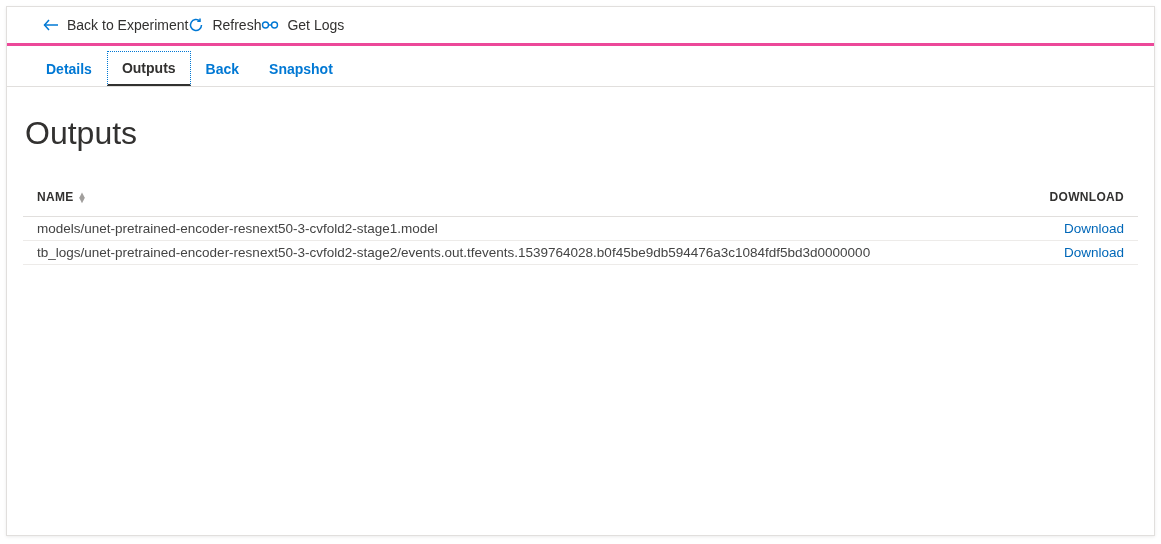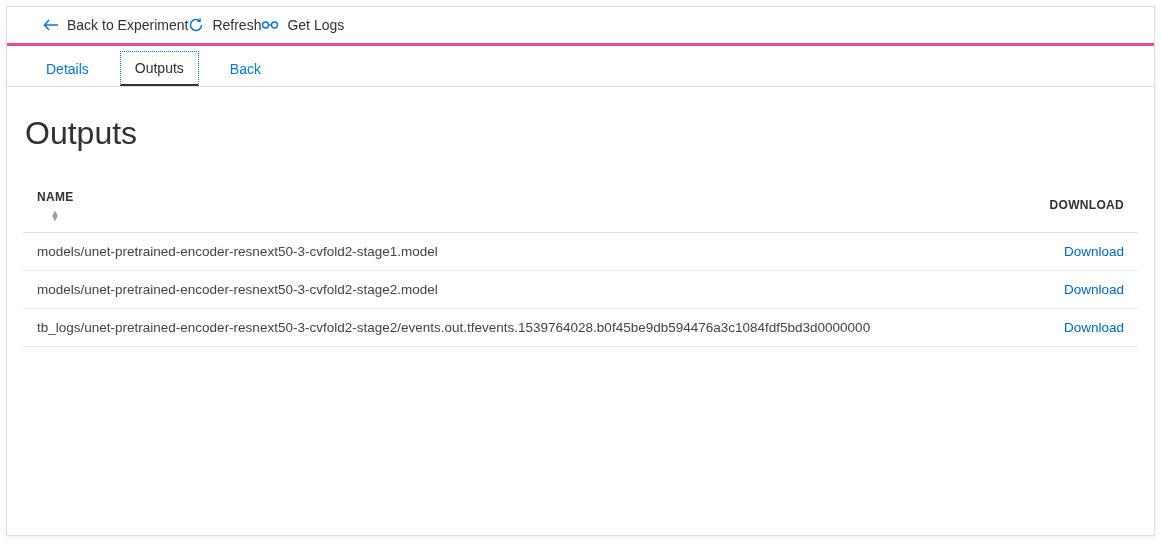--- a/index.html
+++ b/index.html
@@ -32,23 +32,24 @@
   color: #323130;
   font-size: 14px;
   cursor: pointer;
   background: none;
   border: none;
 }
 .toolbar-btn .icon svg { display: block; }
 .tabs {
   display: flex;
   align-items: center;
-  gap: 16px;
+  gap: 0;
   padding: 4px 18px 0 24px;
   border-bottom: 1px solid #e1dfdd;
+  font-weight: bold;
 }
 .tab {
   padding: 10px 14px 10px 14px;
   color: #0078d4;
   font-size: 14px;
   cursor: pointer;
   border: 1px solid transparent;
   border-bottom: none;
   margin-bottom: -1px;
 }
@@ -75,25 +76,25 @@
 }
 .table thead th {
   text-align: left;
   font-size: 12px;
   font-weight: 700;
   letter-spacing: 0.3px;
   color: #323130;
   padding: 10px 14px 12px 14px;
   border-bottom: 1px solid #e1dfdd;
 }
-.th-name { display: inline-flex; align-items: center; gap: 6px; flex-direction: column; }
+.th-name { display: inline-flex; align-items: center; gap: 6px; }
 .sort-icon { font-size: 10px; color: #a19f9d; display: inline-flex; flex-direction: column; line-height: 5px; }
 .table thead th.right { text-align: right; }
 .table tbody td {
-  padding: 11px 14px;
+  padding: 4px 14px;
   border-bottom: 1px solid #edebe9;
   font-size: 13.5px;
   color: #444;
   vertical-align: middle;
 }
 .table tbody td.right { text-align: right; }
 .download-link {
   color: #0067b8;
   cursor: pointer;
   text-decoration: none;
@@ -135,20 +136,21 @@
         </svg>
       </span>
       <span>Get Logs</span>
     </button>
   </div>
 
   <div class="tabs">
     <div class="tab">Details</div>
     <div class="tab active">Outputs</div>
     <div class="tab">Back</div>
+    <div class="tab">Snapshot</div>
   </div>
 
   <div class="content">
     <h1 class="page-title">Outputs</h1>
 
     <table class="table">
       <thead>
         <tr>
           <th>
             <span class="th-name">
@@ -163,24 +165,20 @@
             <span>DOWNLOAD</span>
           </th>
         </tr>
       </thead>
       <tbody id="rows-body">
           <tr>
             <td>models/unet-pretrained-encoder-resnext50-3-cvfold2-stage1.model</td>
             <td class="right"><a class="download-link">Download</a></td>
           </tr>
           <tr>
-            <td>models/unet-pretrained-encoder-resnext50-3-cvfold2-stage2.model</td>
-            <td class="right"><a class="download-link">Download</a></td>
-          </tr>
-          <tr>
             <td>tb_logs/unet-pretrained-encoder-resnext50-3-cvfold2-stage2/events.out.tfevents.1539764028.b0f45be9db594476a3c1084fdf5bd3d0000000</td>
             <td class="right"><a class="download-link">Download</a></td>
           </tr>
         </tbody>
     </table>
   </div>
 
 </div>
 
 </body></html>

